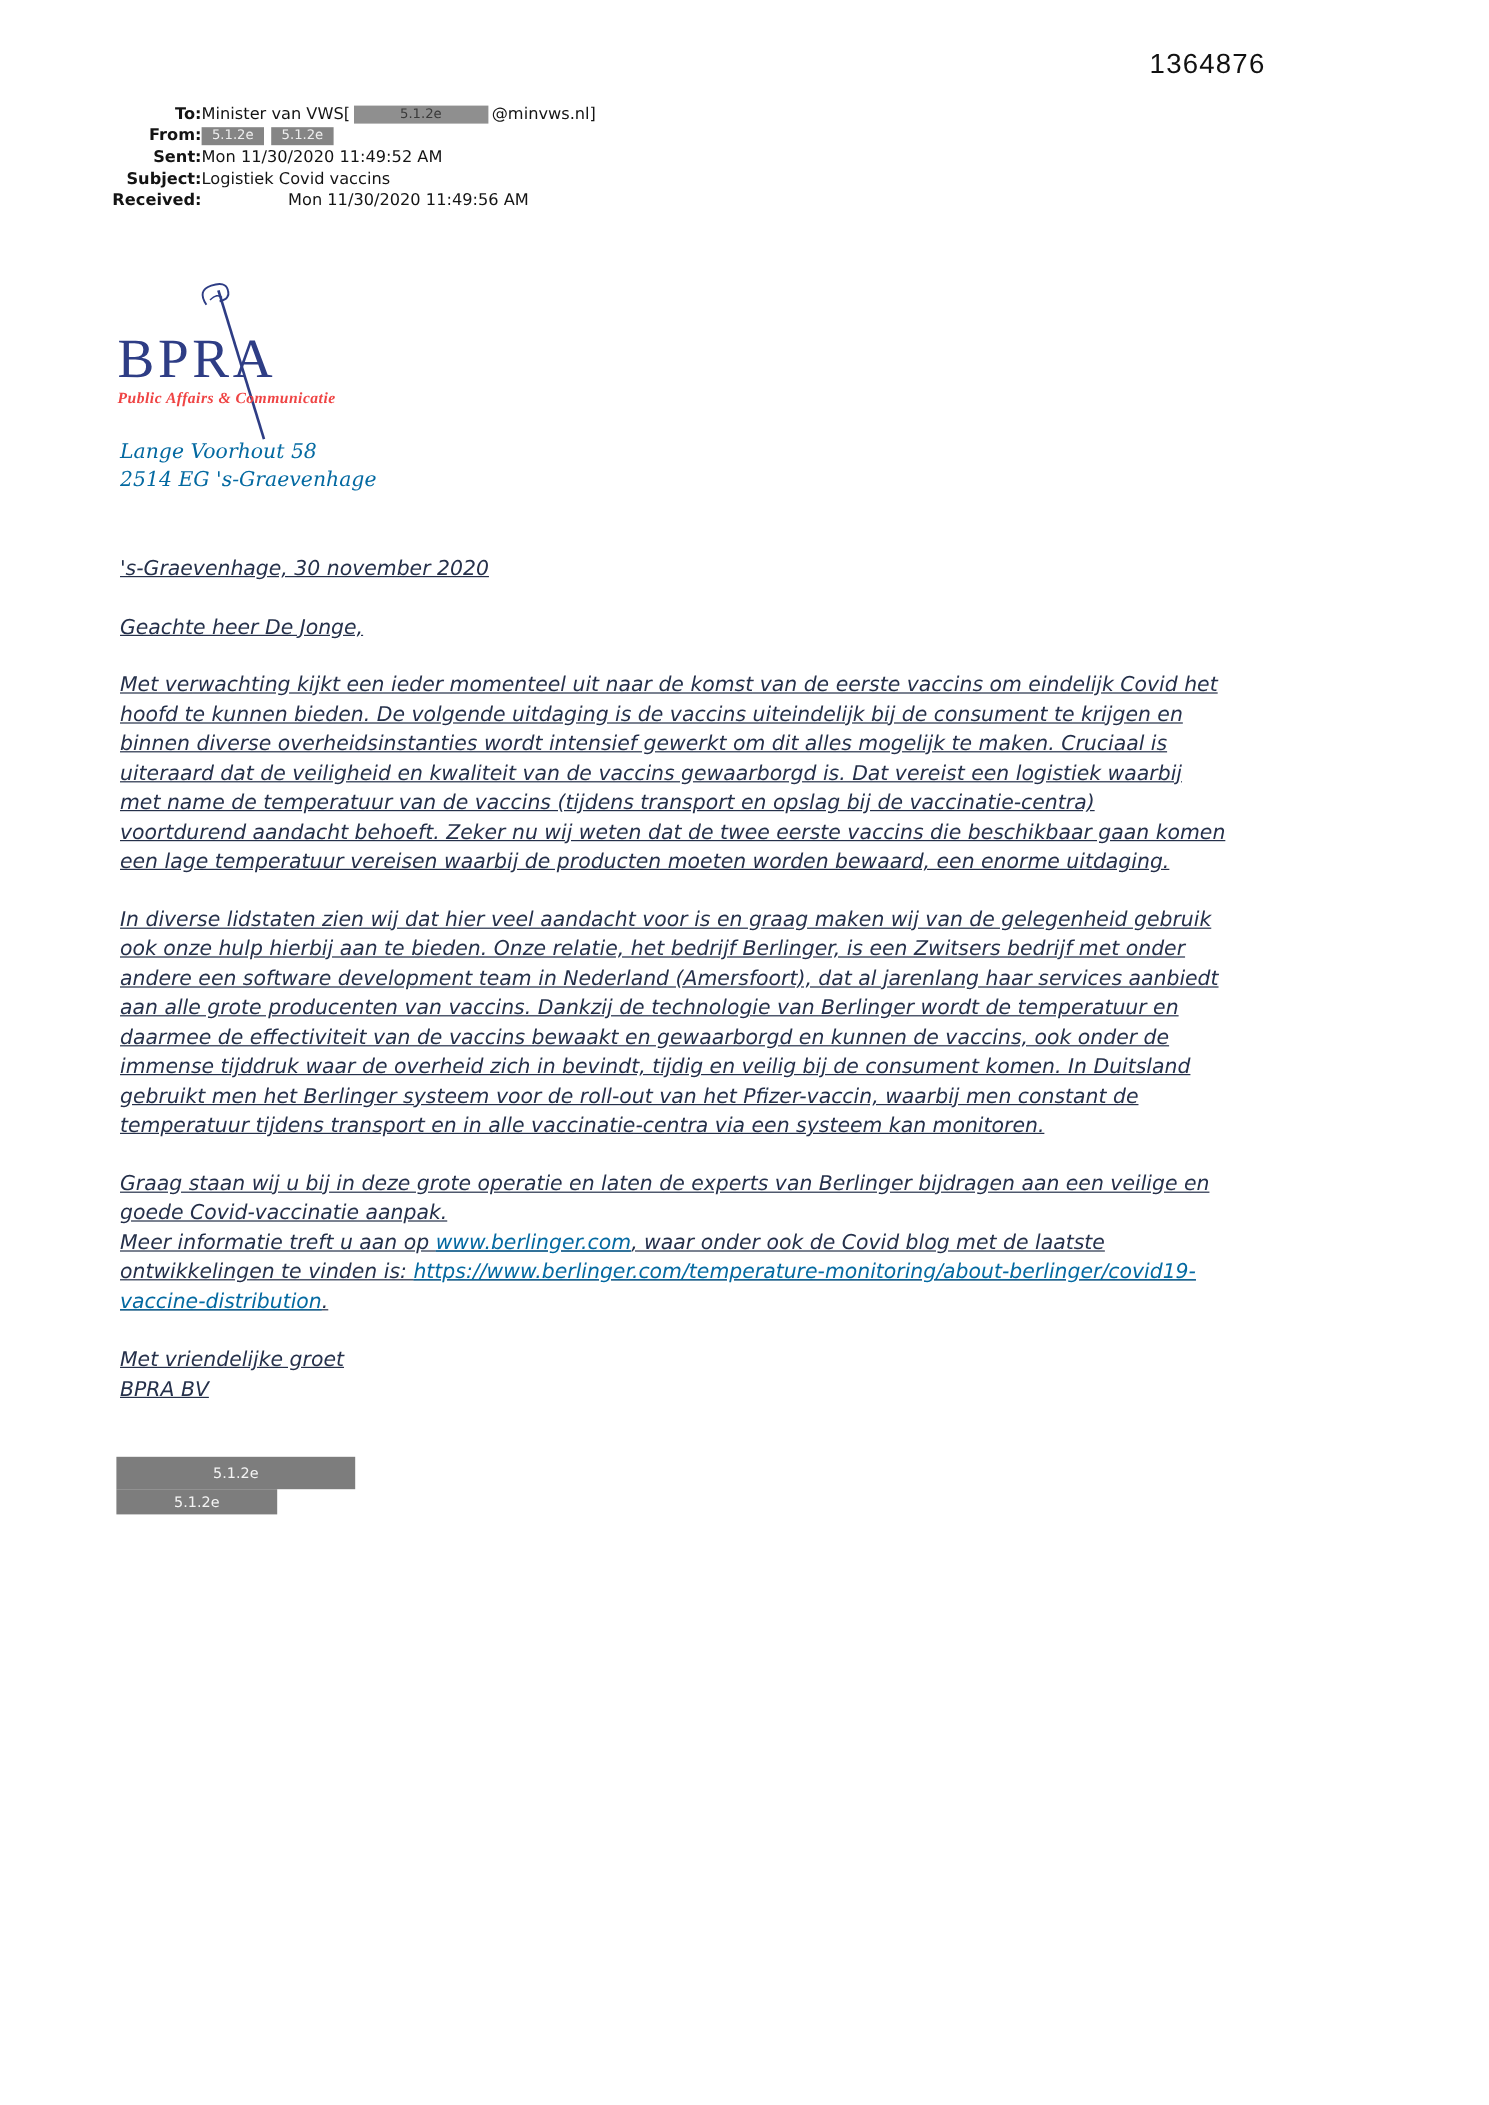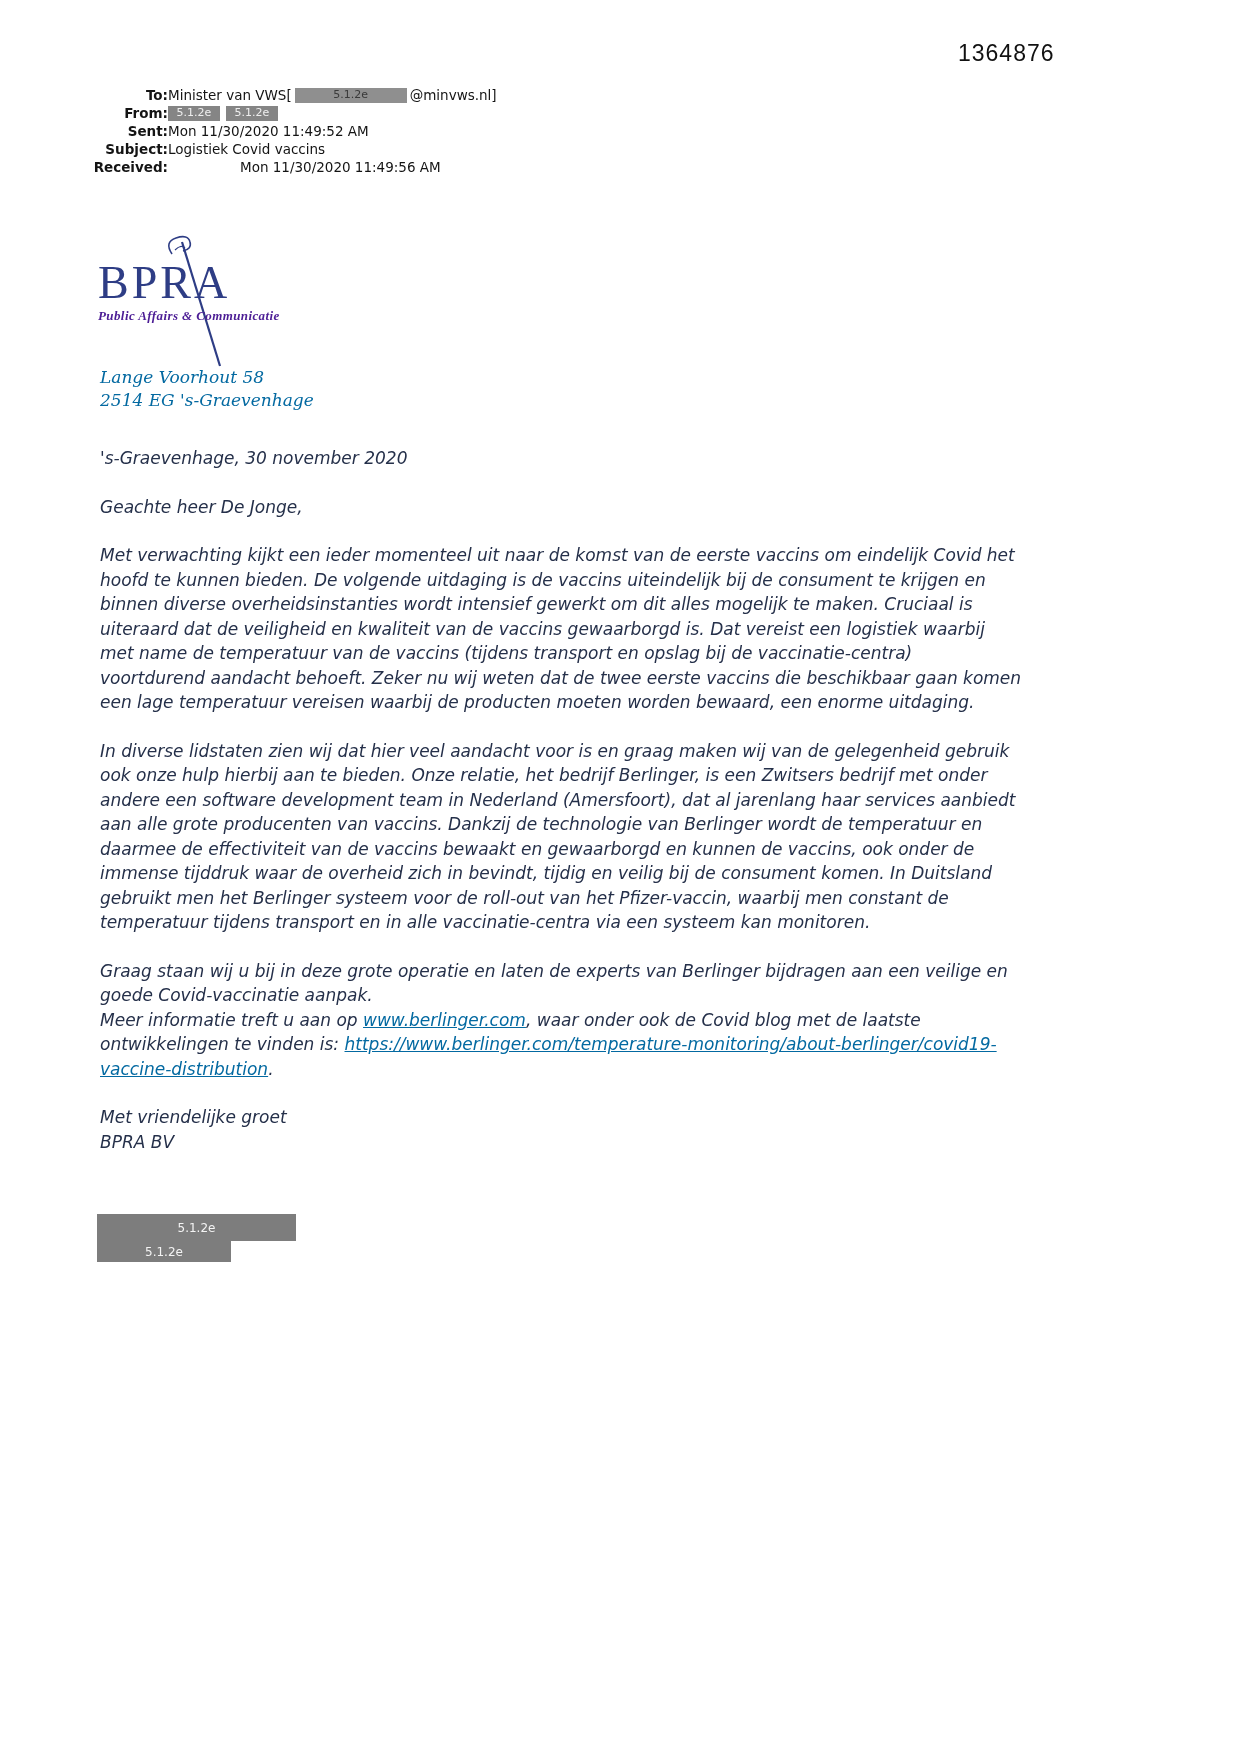--- a/index.html
+++ b/index.html
@@ -34,41 +34,41 @@
     min-width:112px; height:15px; padding:0 8px; margin:0 3px;
   }
   .redact.small { min-width:52px; background:#858585; color:#efefef; margin:0 6px 0 0; }
   
   .logo { position:absolute; left:98px; top:232px; width:250px; height:150px; color:#2e3d85; }
   .logo-svg { position:absolute; left:30px; top:0; }
   .logo-name {
     position:relative;
     font-family:"Liberation Serif","DejaVu Serif",serif;
     font-size:46px; letter-spacing:3px; line-height:46px;
-    margin-top:28px; color:#2e3d85;
+    margin-top:44px; color:#2e3d85;
   }
   .logo-tagline {
     position:relative;
     font-family:"Liberation Serif","DejaVu Serif",serif;
     font-style:italic; font-weight:bold;
-    font-size:13px; margin-top:2px; letter-spacing:0.4px; color:#4c1d95;
+    font-size:13px; margin-top:2px; letter-spacing:0.4px; color:#ef4444;
   }
   
   .address {
     position:absolute; left:100px; top:366px;
     font-family:"DejaVu Serif","Liberation Serif",serif;
     font-style:italic; font-size:17px; line-height:23px; color:#0369a1;
   }
   
   .letter {
     position:absolute; left:100px; top:446px; width:922px;
     font-style:italic; font-size:17px; line-height:24.5px;
     color:#25304a;
   }
-  .letter p { margin:0 0 24px 0; overflow-wrap:break-word; }
+  .letter p { margin:16px 0 24px 0; overflow-wrap:break-word;text-decoration:underline; }
   .letter p.tight { margin-bottom:0; }
   .link { color:#0369a1; text-decoration:underline; cursor:pointer; }
   
   .sig-redact {
     position:absolute;
     background:#7d7d7d; color:#f4f4f4;
     font-size:12px; font-style:normal;
     display:flex; align-items:center; justify-content:center;
   }
   .sig-redact-1 { left:97px; top:1214px; width:199px; height:27px; }

